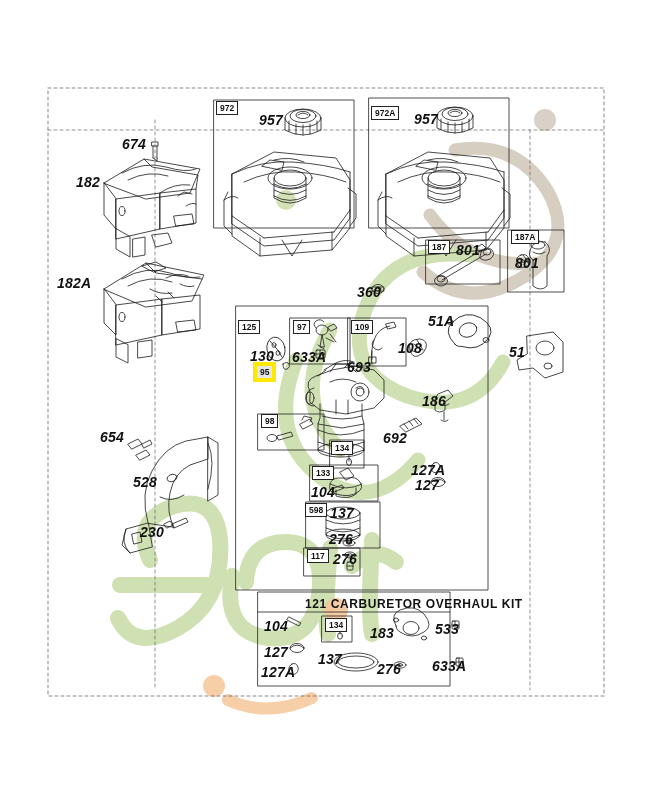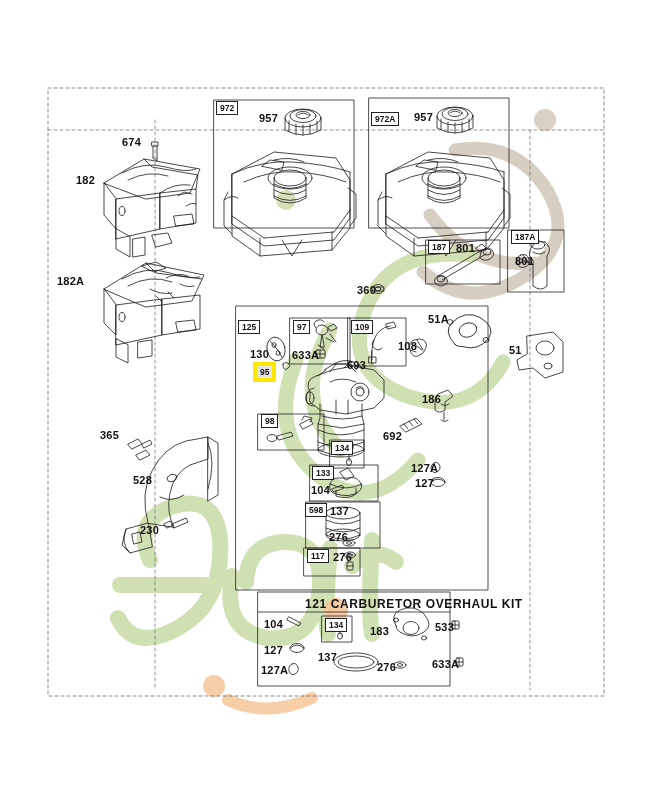--- a/index.html
+++ b/index.html
@@ -15,22 +15,22 @@
   .wm svg{width:100%;height:100%;display:block;}
 
   
   .art{position:absolute;left:0;top:0;width:652px;height:800px;z-index:2;}
   .art svg{width:100%;height:100%;display:block;}
 
   
   .labels{position:absolute;left:0;top:0;width:652px;height:800px;z-index:3;}
 
   .lab{
-    position:absolute;font-size:11px;font-weight:bold;
-    letter-spacing:.2px;color:#111;white-space:nowrap;line-height:1;
+    position:absolute;font-size:14px;font-weight:bold;
+    letter-spacing:.2px;color:#111;white-space:nowrap;line-height:1;font-style:italic;
   }
   .boxlab{
     position:absolute;font-size:8.5px;font-weight:bold;color:#111;
     border:1px solid #222;background:#fff;padding:1.5px 3px;line-height:1;
     white-space:nowrap;
   }
   .boxlab.hl{background:#e5e5e5;border-color:#ffe800;box-shadow:0 0 0 3px #ffe800;}
   .kit-title{
     position:absolute;font-size:12px;font-weight:bold;letter-spacing:.6px;
     color:#111;white-space:nowrap;
@@ -424,27 +424,27 @@
         <path d="M456 662 l7 0 M459 658 l0 8"></path>
       </g>
     </svg>
   </div>
 
   <div class="labels">
 
     <span class="lab" style="left:122px;top:137px">674</span>
     <span class="lab" style="left:76px;top:175px">182</span>
     <span class="lab" style="left:57px;top:276px">182A</span>
-    <span class="lab" style="left:100px;top:430px">365</span>
+    <span class="lab" style="left:100px;top:430px">654</span>
     <span class="lab" style="left:133px;top:475px">528</span>
     <span class="lab" style="left:140px;top:525px">230</span>
 
     <span class="boxlab" style="left:216px;top:101px">972</span>
     <span class="lab" style="left:259px;top:113px">957</span>
-    <span class="boxlab" style="left:371px;top:112px">972A</span>
+    <span class="boxlab" style="left:371px;top:106px">972A</span>
     <span class="lab" style="left:414px;top:112px">957</span>
 
     <span class="boxlab" style="left:428px;top:240px">187</span>
     <span class="lab" style="left:456px;top:243px">801</span>
     <span class="boxlab" style="left:511px;top:230px">187A</span>
     <span class="lab" style="left:515px;top:256px">801</span>
     <span class="lab" style="left:357px;top:285px">360</span>
 
     <span class="boxlab" style="left:238px;top:320px">125</span>
     <span class="boxlab" style="left:293px;top:320px">97</span>

